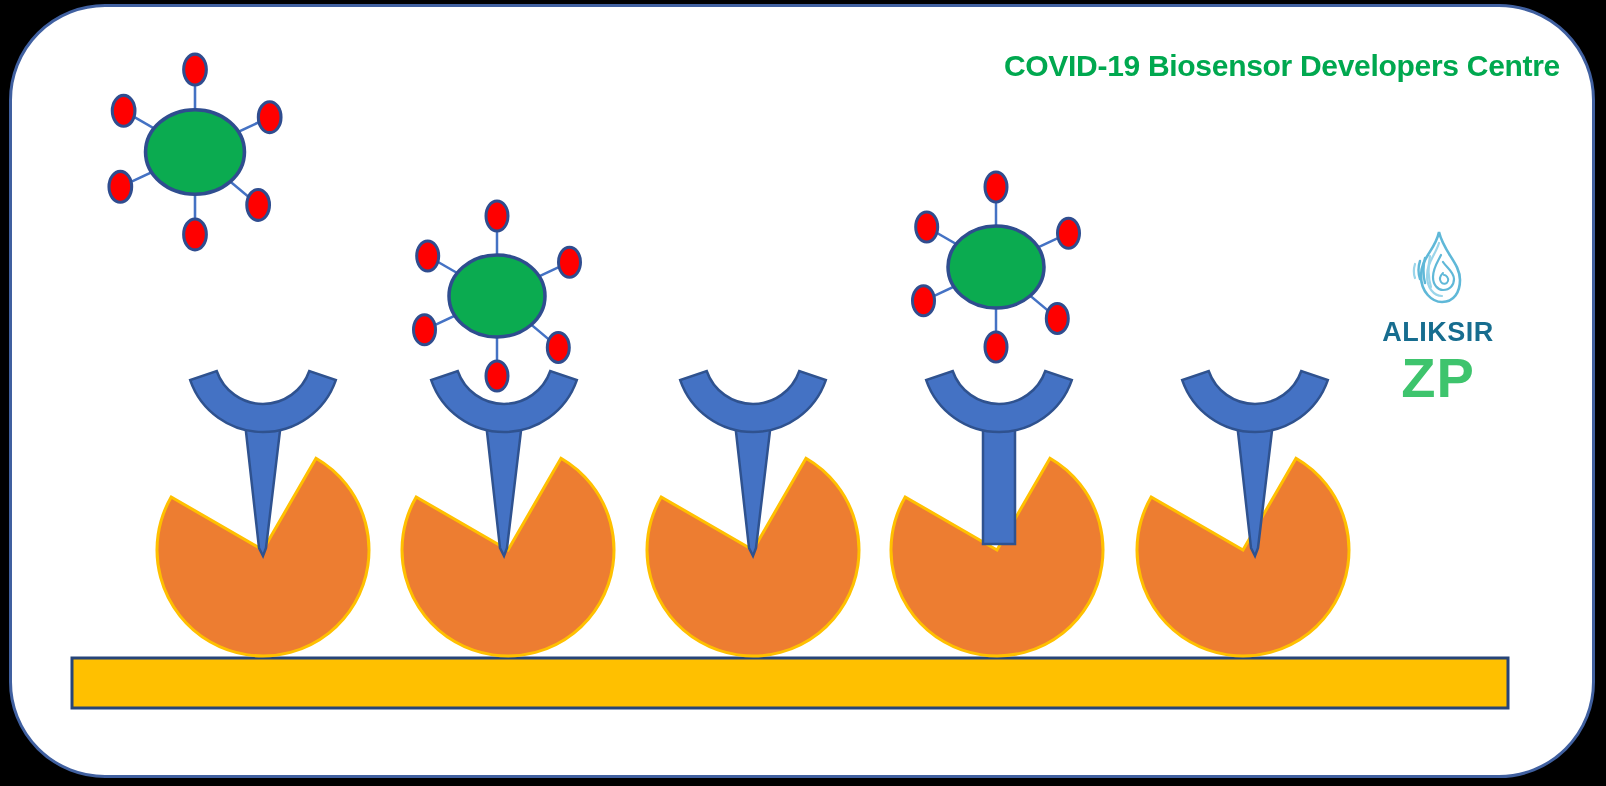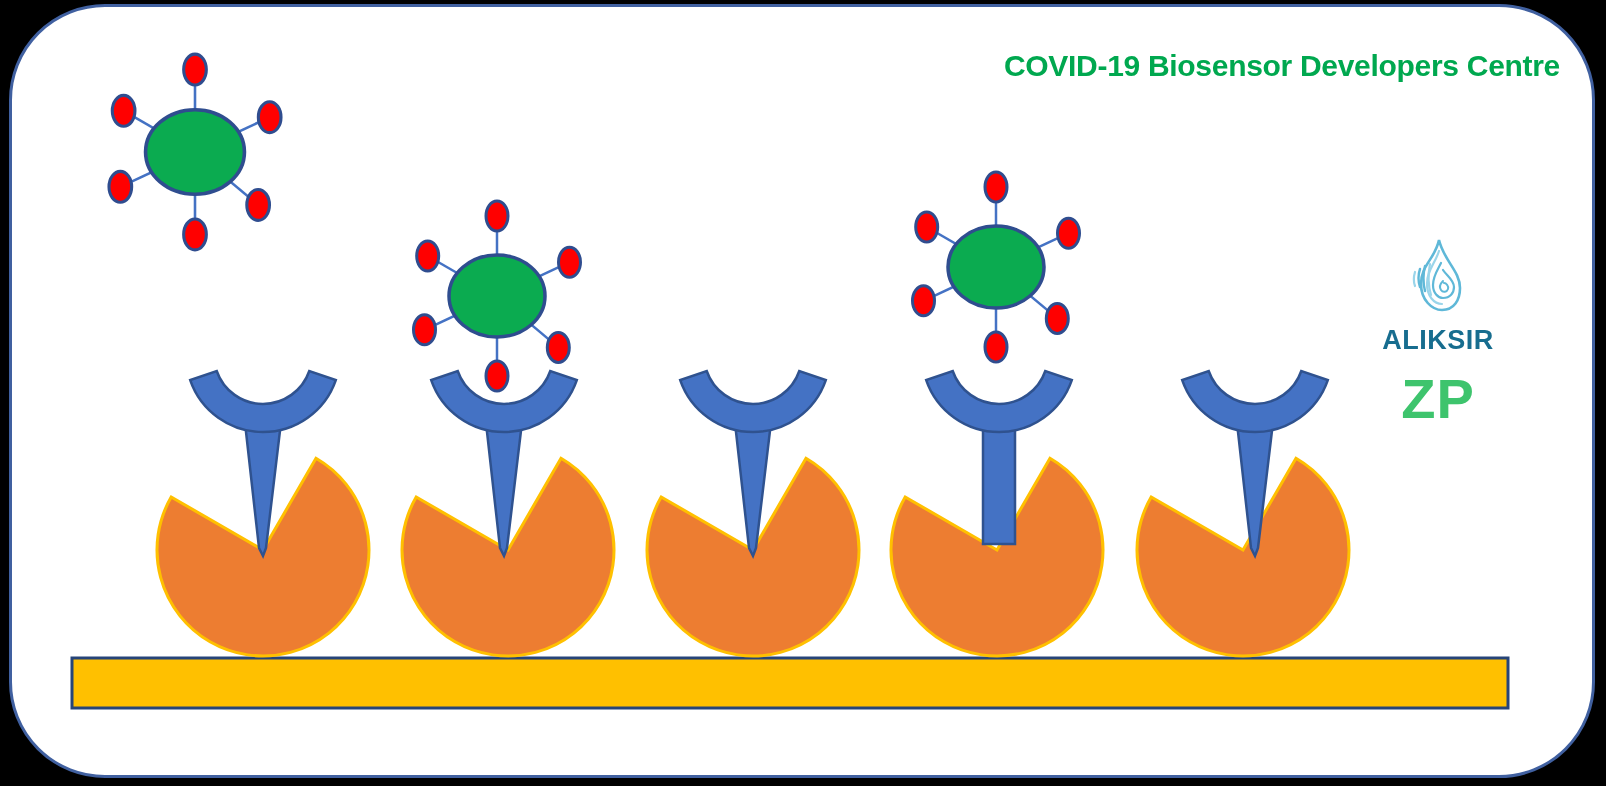--- a/index.html
+++ b/index.html
@@ -17,31 +17,31 @@
     box-sizing:border-box;
   }
   .page-title{
     position:absolute;top:49px;left:0;width:1560px;
     text-align:right;
     font-size:30px;font-weight:bold;letter-spacing:-0.3px;
     color:var(--title-green,#00A84F);
   }
   svg.diagram{position:absolute;left:0;top:0;}
   .aliksir-block{
-    position:absolute;left:1352px;top:237px;width:172px;
+    position:absolute;left:1352px;top:229px;width:172px;
     text-align:center;
   }
   .aliksir-drop{display:block;margin:0 auto;}
   .aliksir-name{
     margin-top:4px;
     font-size:27px;font-weight:bold;letter-spacing:0.5px;
     color:var(--aliksir-teal,#176D8F);
   }
   .zp-name{
-    margin-top:15px;
+    margin-top:2px;
     font-size:56px;font-weight:800;letter-spacing:1px;line-height:1;
     color:var(--zp-green,#3EC46D);
   }
 </style>
 </head>
 <body>
 
 <div class="slide-panel"></div>
 
 <div class="page-title">COVID-19 Biosensor Developers Centre</div>

